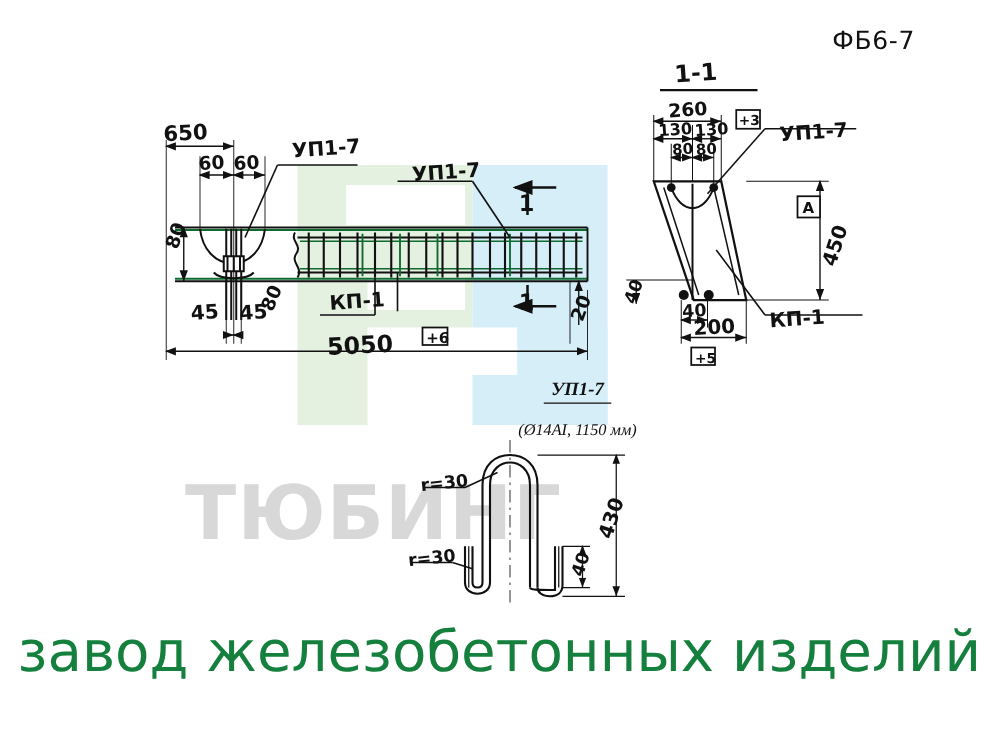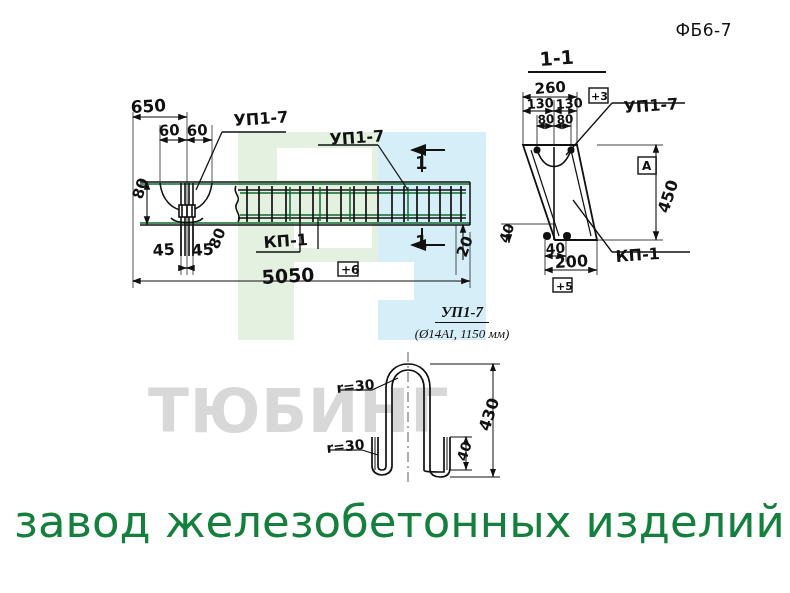--- a/index.html
+++ b/index.html
@@ -57,21 +57,21 @@
     width: 790px;
     height: 593px;
   }
 
   
   #sheet-title {
     position: absolute;
     right: 58px;
     top: 20px;
     font-family: "DejaVu Sans", sans-serif;
-    font-size: 17px;
+    font-size: 20px;
     color: #111;
     letter-spacing: 0.5px;
   }
 
   
   #detail-caption {
     position: absolute;
     left: 382px;
     top: 303px;
     text-align: center;
@@ -82,21 +82,21 @@
     font-weight: bold;
     font-style: italic;
     font-size: 15px;
     color: #111;
     border-bottom: 1.5px solid #111;
     padding: 0 6px 1px 6px;
     display: inline-block;
   }
   #detail-caption .dt-spec {
     display: block;
-    margin-top: 3px;
+    margin-top: 13px;
     font-family: "Liberation Serif", serif;
     font-style: italic;
     font-size: 13px;
     color: #111;
   }
 
   
   .hand {
     font-family: "DejaVu Sans", sans-serif;
     font-weight: bold;

